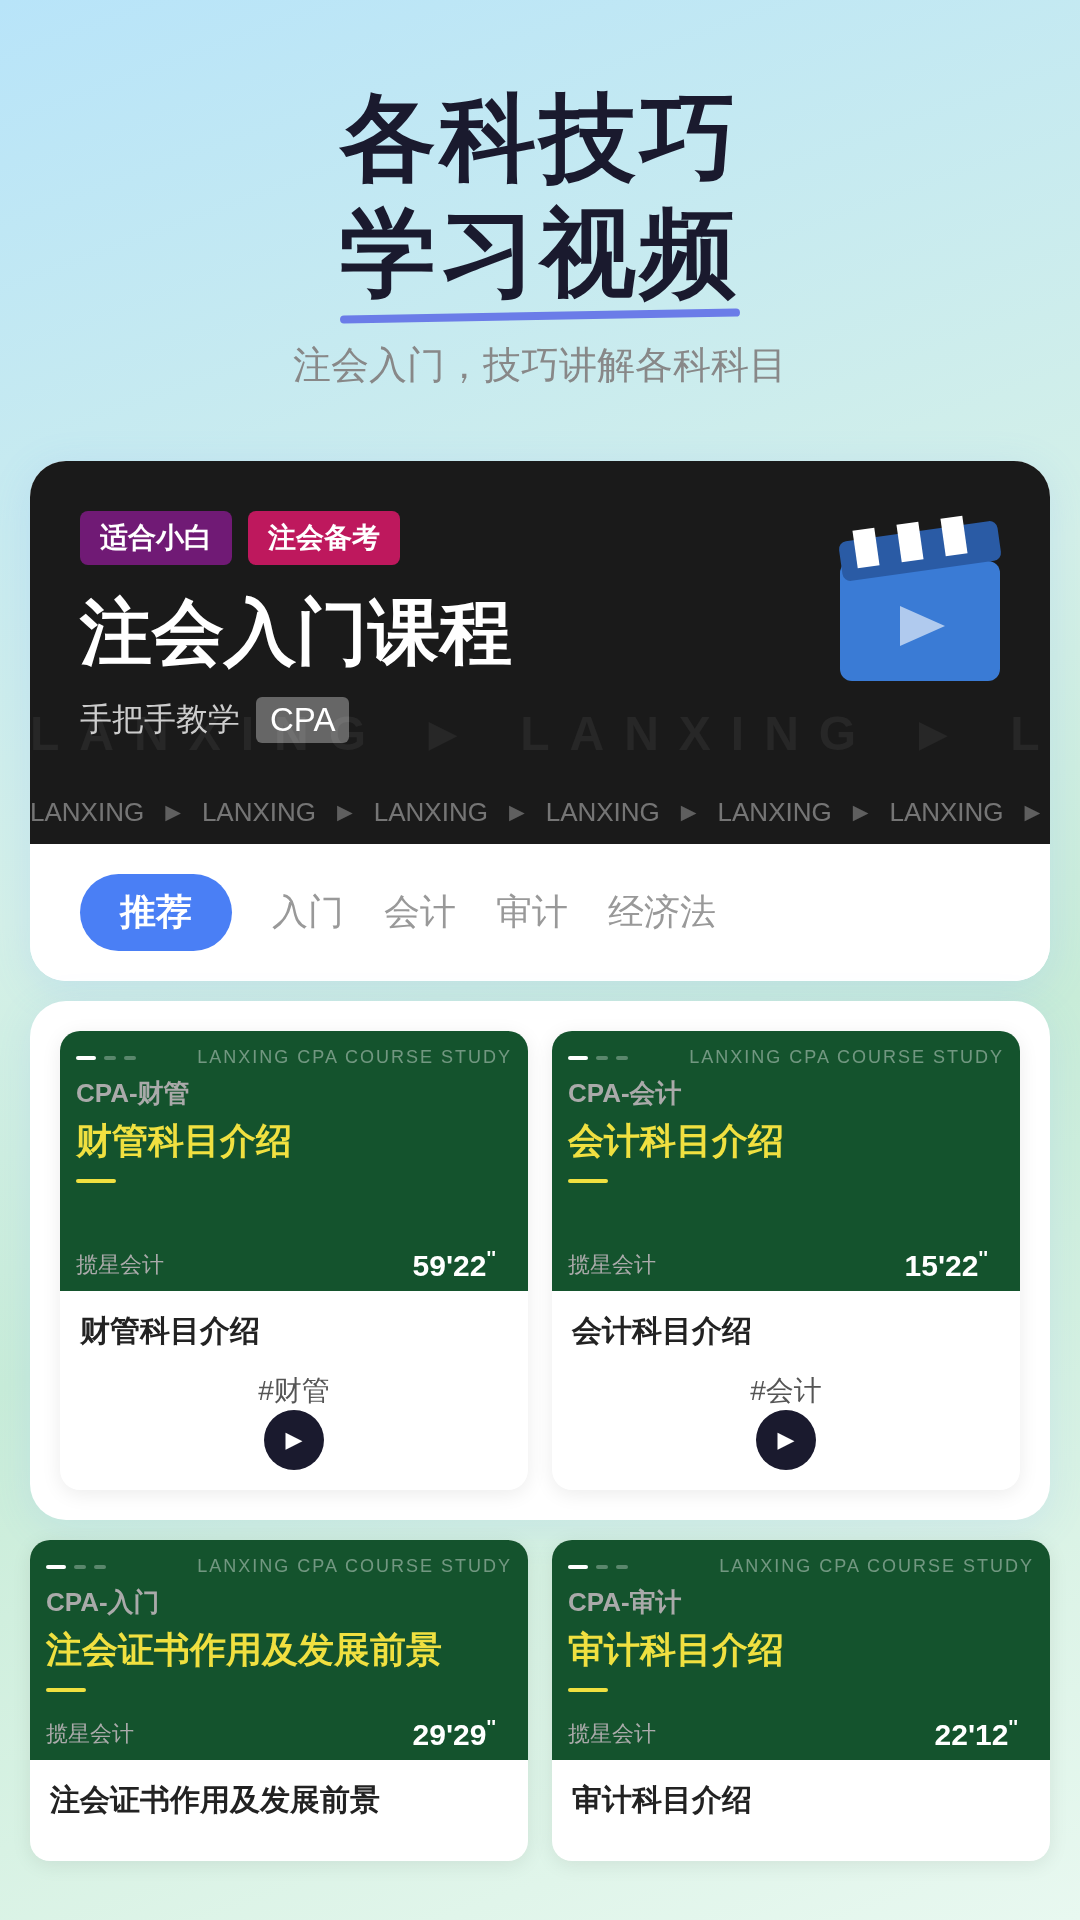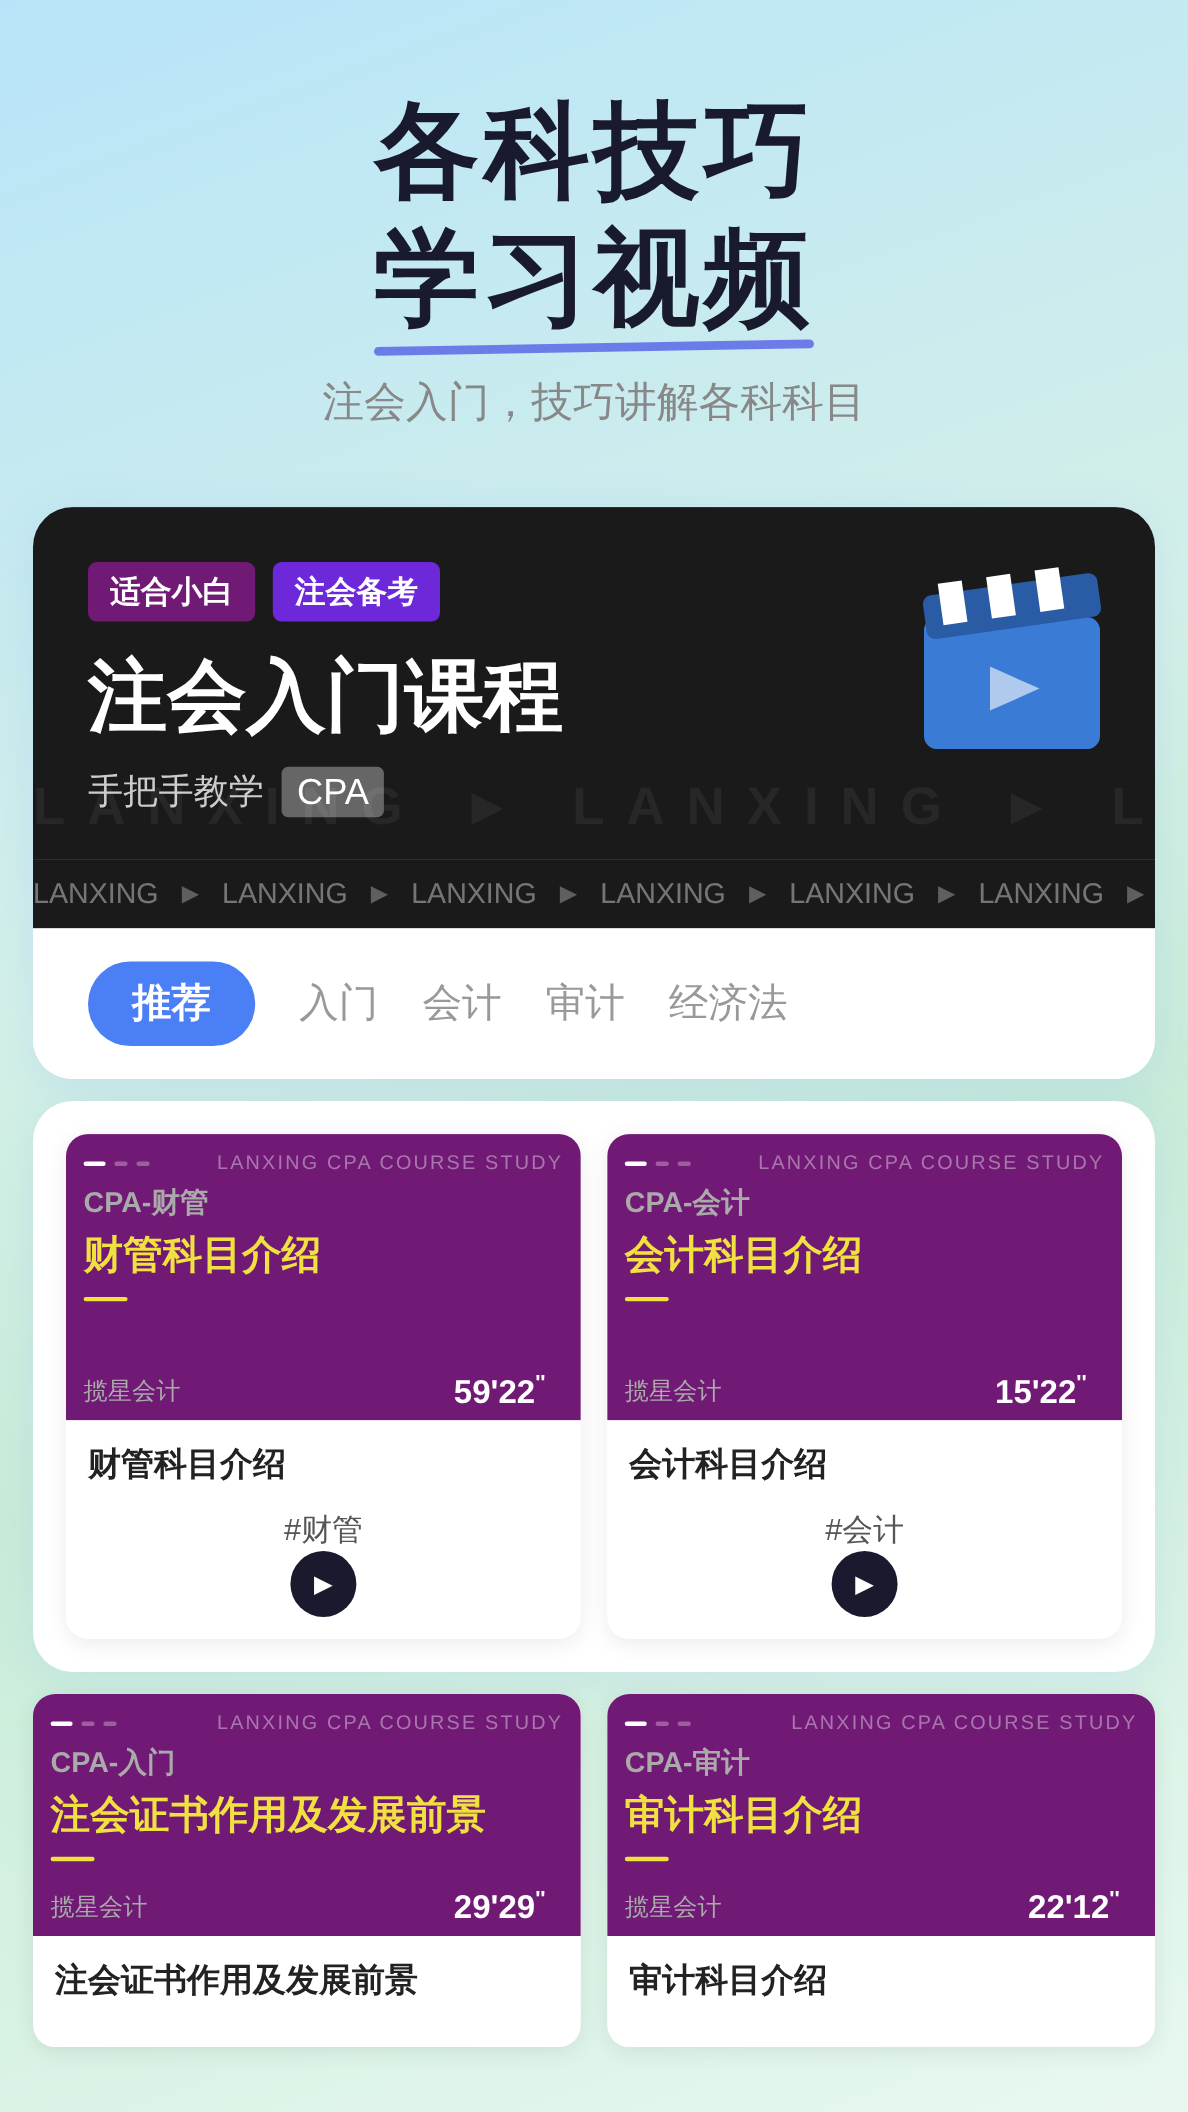--- a/index.html
+++ b/index.html
@@ -83,21 +83,21 @@
     }
     .tag-blue {
       background: #701a75;
       color: white;
       padding: 8px 20px;
       border-radius: 8px;
       font-size: 28px;
       font-weight: 600;
     }
     .tag-green {
-      background: #6d28d9;
+      background: #be185d;
       color: white;
       padding: 8px 20px;
       border-radius: 8px;
       font-size: 28px;
       font-weight: 600;
     }
     .banner-title {
       font-size: 72px;
       font-weight: 900;
       color: white;
@@ -196,21 +196,21 @@
       grid-template-columns: 1fr 1fr;
       gap: 24px;
     }
     .video-card {
       border-radius: 20px;
       overflow: hidden;
       background: white;
       box-shadow: 0 4px 20px rgba(0,0,0,0.08);
     }
     .video-thumbnail {
-      background: #701a75;
+      background: #14532d;
       position: relative;
       height: 260px;
       overflow: hidden;
     }
     .thumb-header {
       display: flex;
       align-items: center;
       justify-content: space-between;
       padding: 16px 16px 8px;
     }

